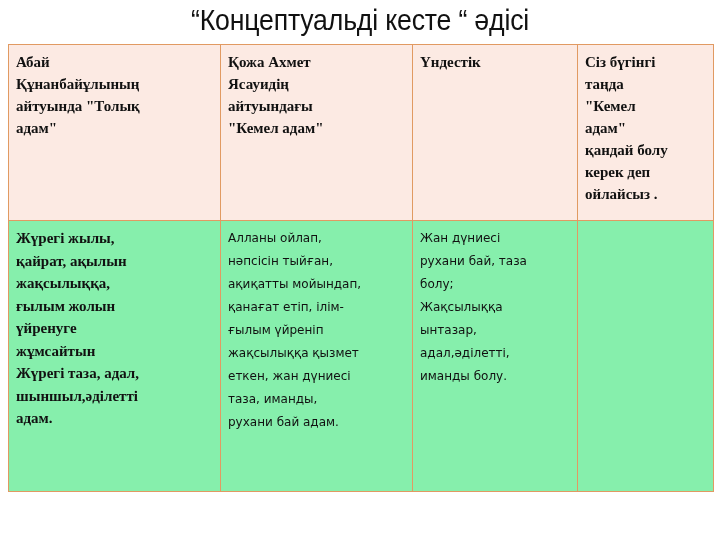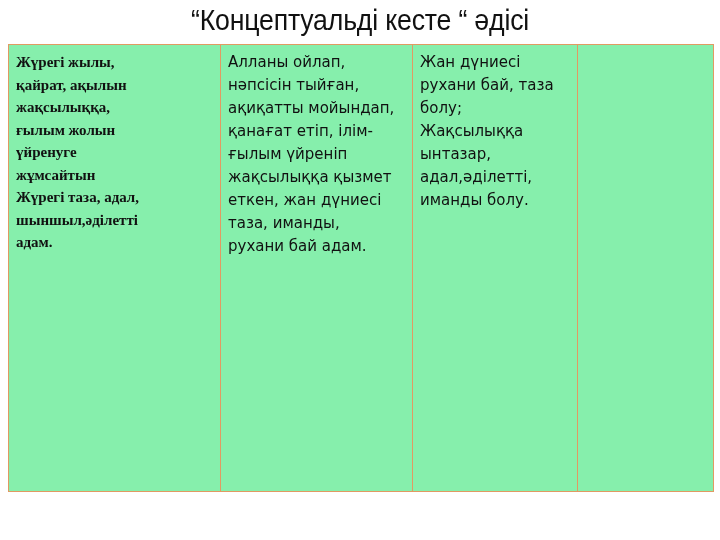--- a/index.html
+++ b/index.html
@@ -51,21 +51,21 @@
       font-size: 15.5px;
       line-height: 23px;
     }
     .concept-table tr.body-row td.bold-cell {
       font-weight: bold;
       font-size: 15px;
       line-height: 22.5px;
     }
     .concept-table tr.body-row td.sans-cell {
       font-family: "DejaVu Sans", sans-serif;
-      font-size: 15px;
+      font-size: 12px;
       line-height: 23px;
     }
     .cell-text {
       white-space: pre-line;
     }
     col.c1 { width: 212px; }
     col.c2 { width: 192px; }
     col.c3 { width: 165px; }
     col.c4 { width: 136px; }
   </style>
@@ -75,20 +75,46 @@
 <div class="title">“Концептуальді кесте “ әдісі</div>
 
 <table class="concept-table">
   <colgroup>
     <col class="c1">
       <col class="c2">
       <col class="c3">
       <col class="c4">
   </colgroup>
   <tbody>
+      <tr class="header-row">
+    <td>
+      <div class="cell-text">Абай
+Құнанбайұлының
+айтуында  "Толық
+адам"</div>
+    </td>
+    <td>
+      <div class="cell-text">Қожа Ахмет
+Ясауидің
+айтуындағы
+"Кемел адам"</div>
+    </td>
+    <td>
+      <div class="cell-text">Үндестік</div>
+    </td>
+    <td>
+      <div class="cell-text">Сіз бүгінгі
+таңда
+"Кемел
+адам"
+қандай болу
+керек деп
+ойлайсыз .</div>
+    </td>
+  </tr>
   <tr class="body-row">
     <td class="bold-cell">
       <div class="cell-text">Жүрегі жылы,
 қайрат, ақылын
 жақсылыққа,
 ғылым жолын
 үйренуге
 жұмсайтын
 Жүрегі таза,  адал,
 шыншыл,әділетті

